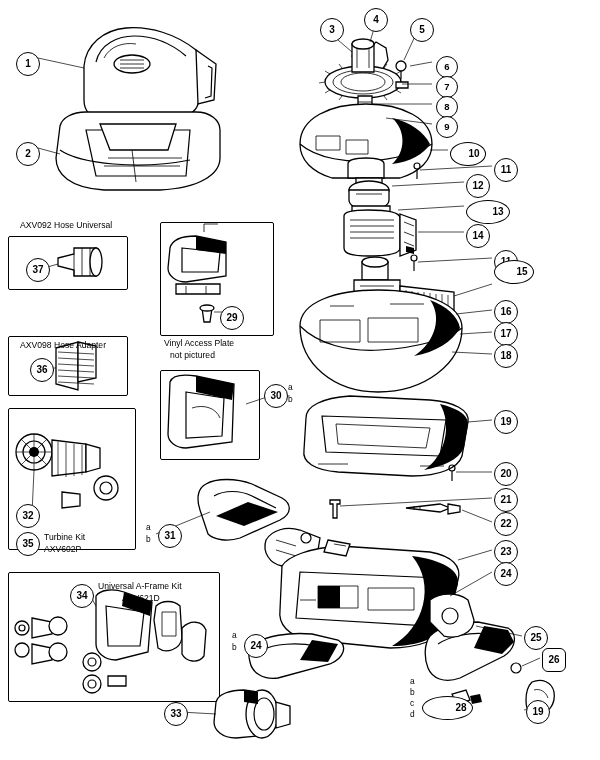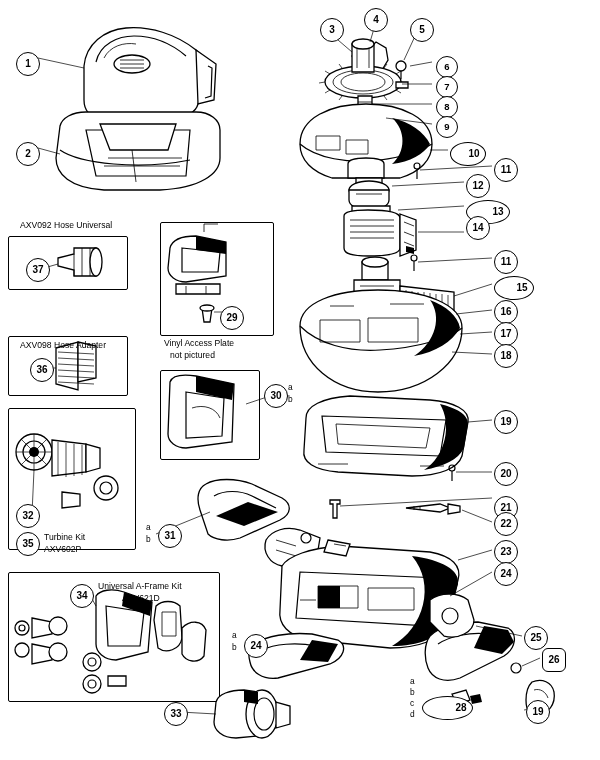--- a/index.html
+++ b/index.html
@@ -300,29 +300,29 @@
   <div class="callout c22" style="left:364px;top:8px;">4</div>
   <div class="callout c22" style="left:410px;top:18px;">5</div>
   <div class="callout c20" style="left:436px;top:56px;">6</div>
   <div class="callout c20" style="left:436px;top:76px;">7</div>
   <div class="callout c20" style="left:436px;top:96px;">8</div>
   <div class="callout c20" style="left:436px;top:116px;">9</div>
   <div class="callout c22" style="left:450px;top:142px;padding-left:12px;">10</div>
   <div class="callout c22" style="left:494px;top:158px;">11</div>
   <div class="callout c22" style="left:466px;top:174px;">12</div>
   <div class="callout c22" style="left:466px;top:200px;padding-left:20px;">13</div>
-  <div class="callout c22" style="left:466px;top:216px;">14</div>
+  <div class="callout c22" style="left:466px;top:224px;">14</div>
   <div class="callout c22" style="left:494px;top:250px;">11</div>
-  <div class="callout c22" style="left:494px;top:276px;padding-left:16px;">15</div>
+  <div class="callout c22" style="left:494px;top:260px;padding-left:16px;">15</div>
   <div class="callout c22" style="left:494px;top:300px;">16</div>
   <div class="callout c22" style="left:494px;top:322px;">17</div>
   <div class="callout c22" style="left:494px;top:344px;">18</div>
   <div class="callout c22" style="left:494px;top:410px;">19</div>
   <div class="callout c22" style="left:494px;top:462px;">20</div>
-  <div class="callout c22" style="left:494px;top:488px;margin-top:8px;">21</div>
+  <div class="callout c22" style="left:494px;top:488px;">21</div>
   <div class="callout c22" style="left:494px;top:512px;">22</div>
   <div class="callout c22" style="left:494px;top:540px;">23</div>
   <div class="callout c22" style="left:494px;top:562px;">24</div>
   <div class="callout c22" style="left:524px;top:626px;">25</div>
   <div class="callout c22" style="left:542px;top:648px;border-radius:6px;">26</div>
   <div class="callout c22" style="left:526px;top:700px;">19</div>
   <div class="callout c22" style="left:422px;top:696px;padding-left:27px;">28</div>
   <div class="callout c22" style="left:220px;top:306px;">29</div>
   <div class="callout c22" style="left:264px;top:384px;">30</div>
   <div class="callout c22" style="left:158px;top:524px;">31</div>

